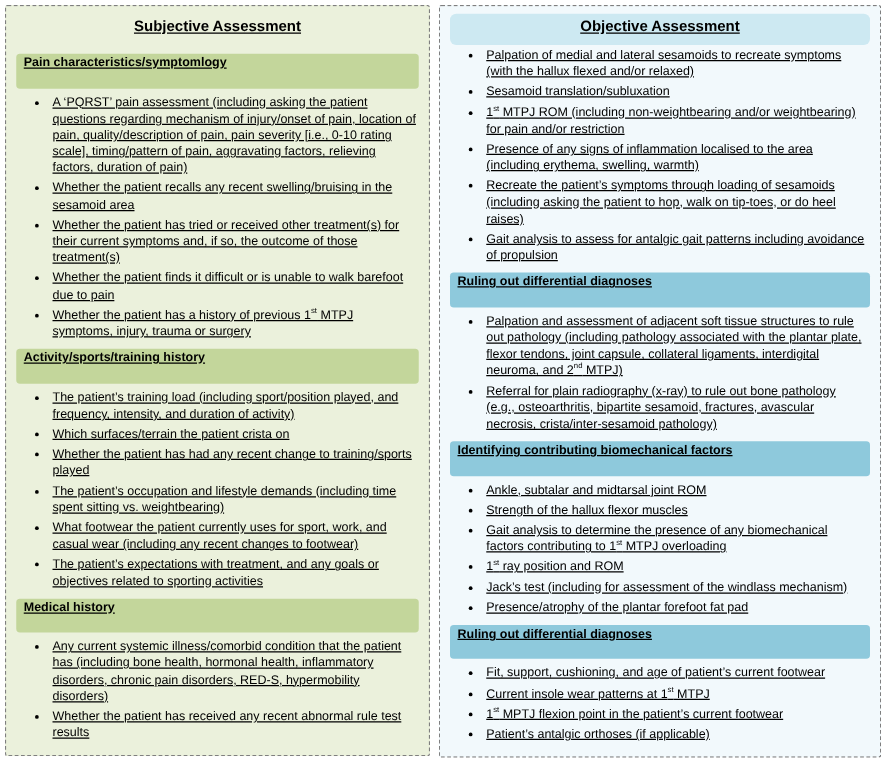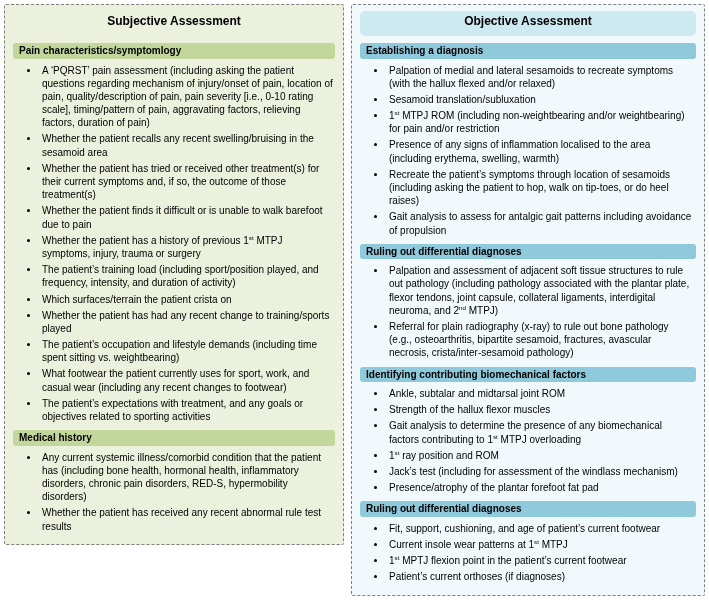--- a/index.html
+++ b/index.html
@@ -12,20 +12,21 @@
     font-family: "Liberation Sans", sans-serif;
     color: var(--text, #000);
   }
   .page {
     display: flex;
     gap: 7px;
     padding: 4px;
     width: 709px;
     height: 610px;
     align-items: flex-start;
+    text-decoration: underline;
   }
   .panel {
     border: 1px dashed var(--border, #7f7f7f);
     border-radius: 2px;
     padding: 6px 8px 8px 8px;
   }
   .panel.left {
     width: 340px;
     background: var(--left-panel-bg, #ebf1dc);
   }
@@ -48,21 +49,21 @@
     text-align: center;
   }
   .panel-intro {
     margin: 0 6px;
     font-size: 9.5px;
     line-height: 1.32;
     text-align: center;
   }
   .section-header {
     margin: 7px 0 5px 0;
-    padding: 2px 6px 1px 6px;
+    padding: 2px 6px 13px 6px;
     border-radius: 3px;
     font-size: 10px;
     font-weight: bold;
     line-height: 1.25;
   }
   .panel.left .section-header { background: var(--left-header-bg, #c3d69b); }
   .panel.right .section-header { background: var(--right-header-bg, #8ec9dc); }
   ul.bullet-list {
     margin: 0 0 3px 0;
     padding: 0 2px 0 27px;
@@ -91,20 +92,21 @@
     </div>
     <div class="sections">
         <div class="section-header">Pain characteristics/symptomlogy</div>
         <ul class="bullet-list">
           <li>A ‘PQRST’ pain assessment (including asking the patient questions regarding mechanism of injury/onset of pain, location of pain, quality/description of pain, pain severity [i.e., 0-10 rating scale], timing/pattern of pain, aggravating factors, relieving factors, duration of pain)</li>
           <li>Whether the patient recalls any recent swelling/bruising in the sesamoid area</li>
           <li>Whether the patient has tried or received other treatment(s) for their current symptoms and, if so, the outcome of those treatment(s)</li>
           <li>Whether the patient finds it difficult or is unable to walk barefoot due to pain</li>
           <li>Whether the patient has a history of previous 1<sup>st</sup> MTPJ symptoms, injury, trauma or surgery</li>
         </ul>
+        <div class="section-header">Activity/sports/training history</div>
         <ul class="bullet-list">
           <li>The patient’s training load (including sport/position played, and frequency, intensity, and duration of activity)</li>
           <li>Which surfaces/terrain the patient crista on</li>
           <li>Whether the patient has had any recent change to training/sports played</li>
           <li>The patient’s occupation and lifestyle demands (including time spent sitting vs. weightbearing)</li>
           <li>What footwear the patient currently uses for sport, work, and casual wear (including any recent changes to footwear)</li>
           <li>The patient’s expectations with treatment, and any goals or objectives related to sporting activities</li>
         </ul>
         <div class="section-header">Medical history</div>
         <ul class="bullet-list">
@@ -112,27 +114,26 @@
           <li>Whether the patient has received any recent abnormal rule test results</li>
         </ul>
       </div>
   </section>
 
   <section class="panel right">
     <div class="intro-box">
       <h2 class="panel-title">Objective Assessment</h2>
     </div>
     <div class="sections">
-        <div class="section-header">Establishing a diagnosis</div>
         <ul class="bullet-list">
           <li>Palpation of medial and lateral sesamoids to recreate symptoms (with the hallux flexed and/or relaxed)</li>
           <li>Sesamoid translation/subluxation</li>
           <li>1<sup>st</sup> MTPJ ROM (including non-weightbearing and/or weightbearing) for pain and/or restriction</li>
           <li>Presence of any signs of inflammation localised to the area (including erythema, swelling, warmth)</li>
-          <li>Recreate the patient’s symptoms through location of sesamoids (including asking the patient to hop, walk on tip-toes, or do heel raises)</li>
+          <li>Recreate the patient’s symptoms through loading of sesamoids (including asking the patient to hop, walk on tip-toes, or do heel raises)</li>
           <li>Gait analysis to assess for antalgic gait patterns including avoidance of propulsion</li>
         </ul>
         <div class="section-header">Ruling out differential diagnoses</div>
         <ul class="bullet-list">
           <li>Palpation and assessment of adjacent soft tissue structures to rule out pathology (including pathology associated with the plantar plate, flexor tendons, joint capsule, collateral ligaments, interdigital neuroma, and 2<sup>nd</sup> MTPJ)</li>
           <li>Referral for plain radiography (x-ray) to rule out bone pathology (e.g., osteoarthritis, bipartite sesamoid, fractures, avascular necrosis, crista/inter-sesamoid pathology)</li>
         </ul>
         <div class="section-header">Identifying contributing biomechanical factors</div>
         <ul class="bullet-list">
           <li>Ankle, subtalar and midtarsal joint ROM</li>
@@ -140,18 +141,18 @@
           <li>Gait analysis to determine the presence of any biomechanical factors contributing to 1<sup>st</sup> MTPJ overloading</li>
           <li>1<sup>st</sup> ray position and ROM</li>
           <li>Jack’s test (including for assessment of the windlass mechanism)</li>
           <li>Presence/atrophy of the plantar forefoot fat pad</li>
         </ul>
         <div class="section-header">Ruling out differential diagnoses</div>
         <ul class="bullet-list">
           <li>Fit, support, cushioning, and age of patient’s current footwear</li>
           <li>Current insole wear patterns at 1<sup>st</sup> MTPJ</li>
           <li>1<sup>st</sup> MPTJ flexion point in the patient’s current footwear</li>
-          <li>Patient’s current orthoses (if diagnoses)</li>
+          <li>Patient’s antalgic orthoses (if applicable)</li>
         </ul>
       </div>
   </section>
 
 </div>
 
 </body></html>

